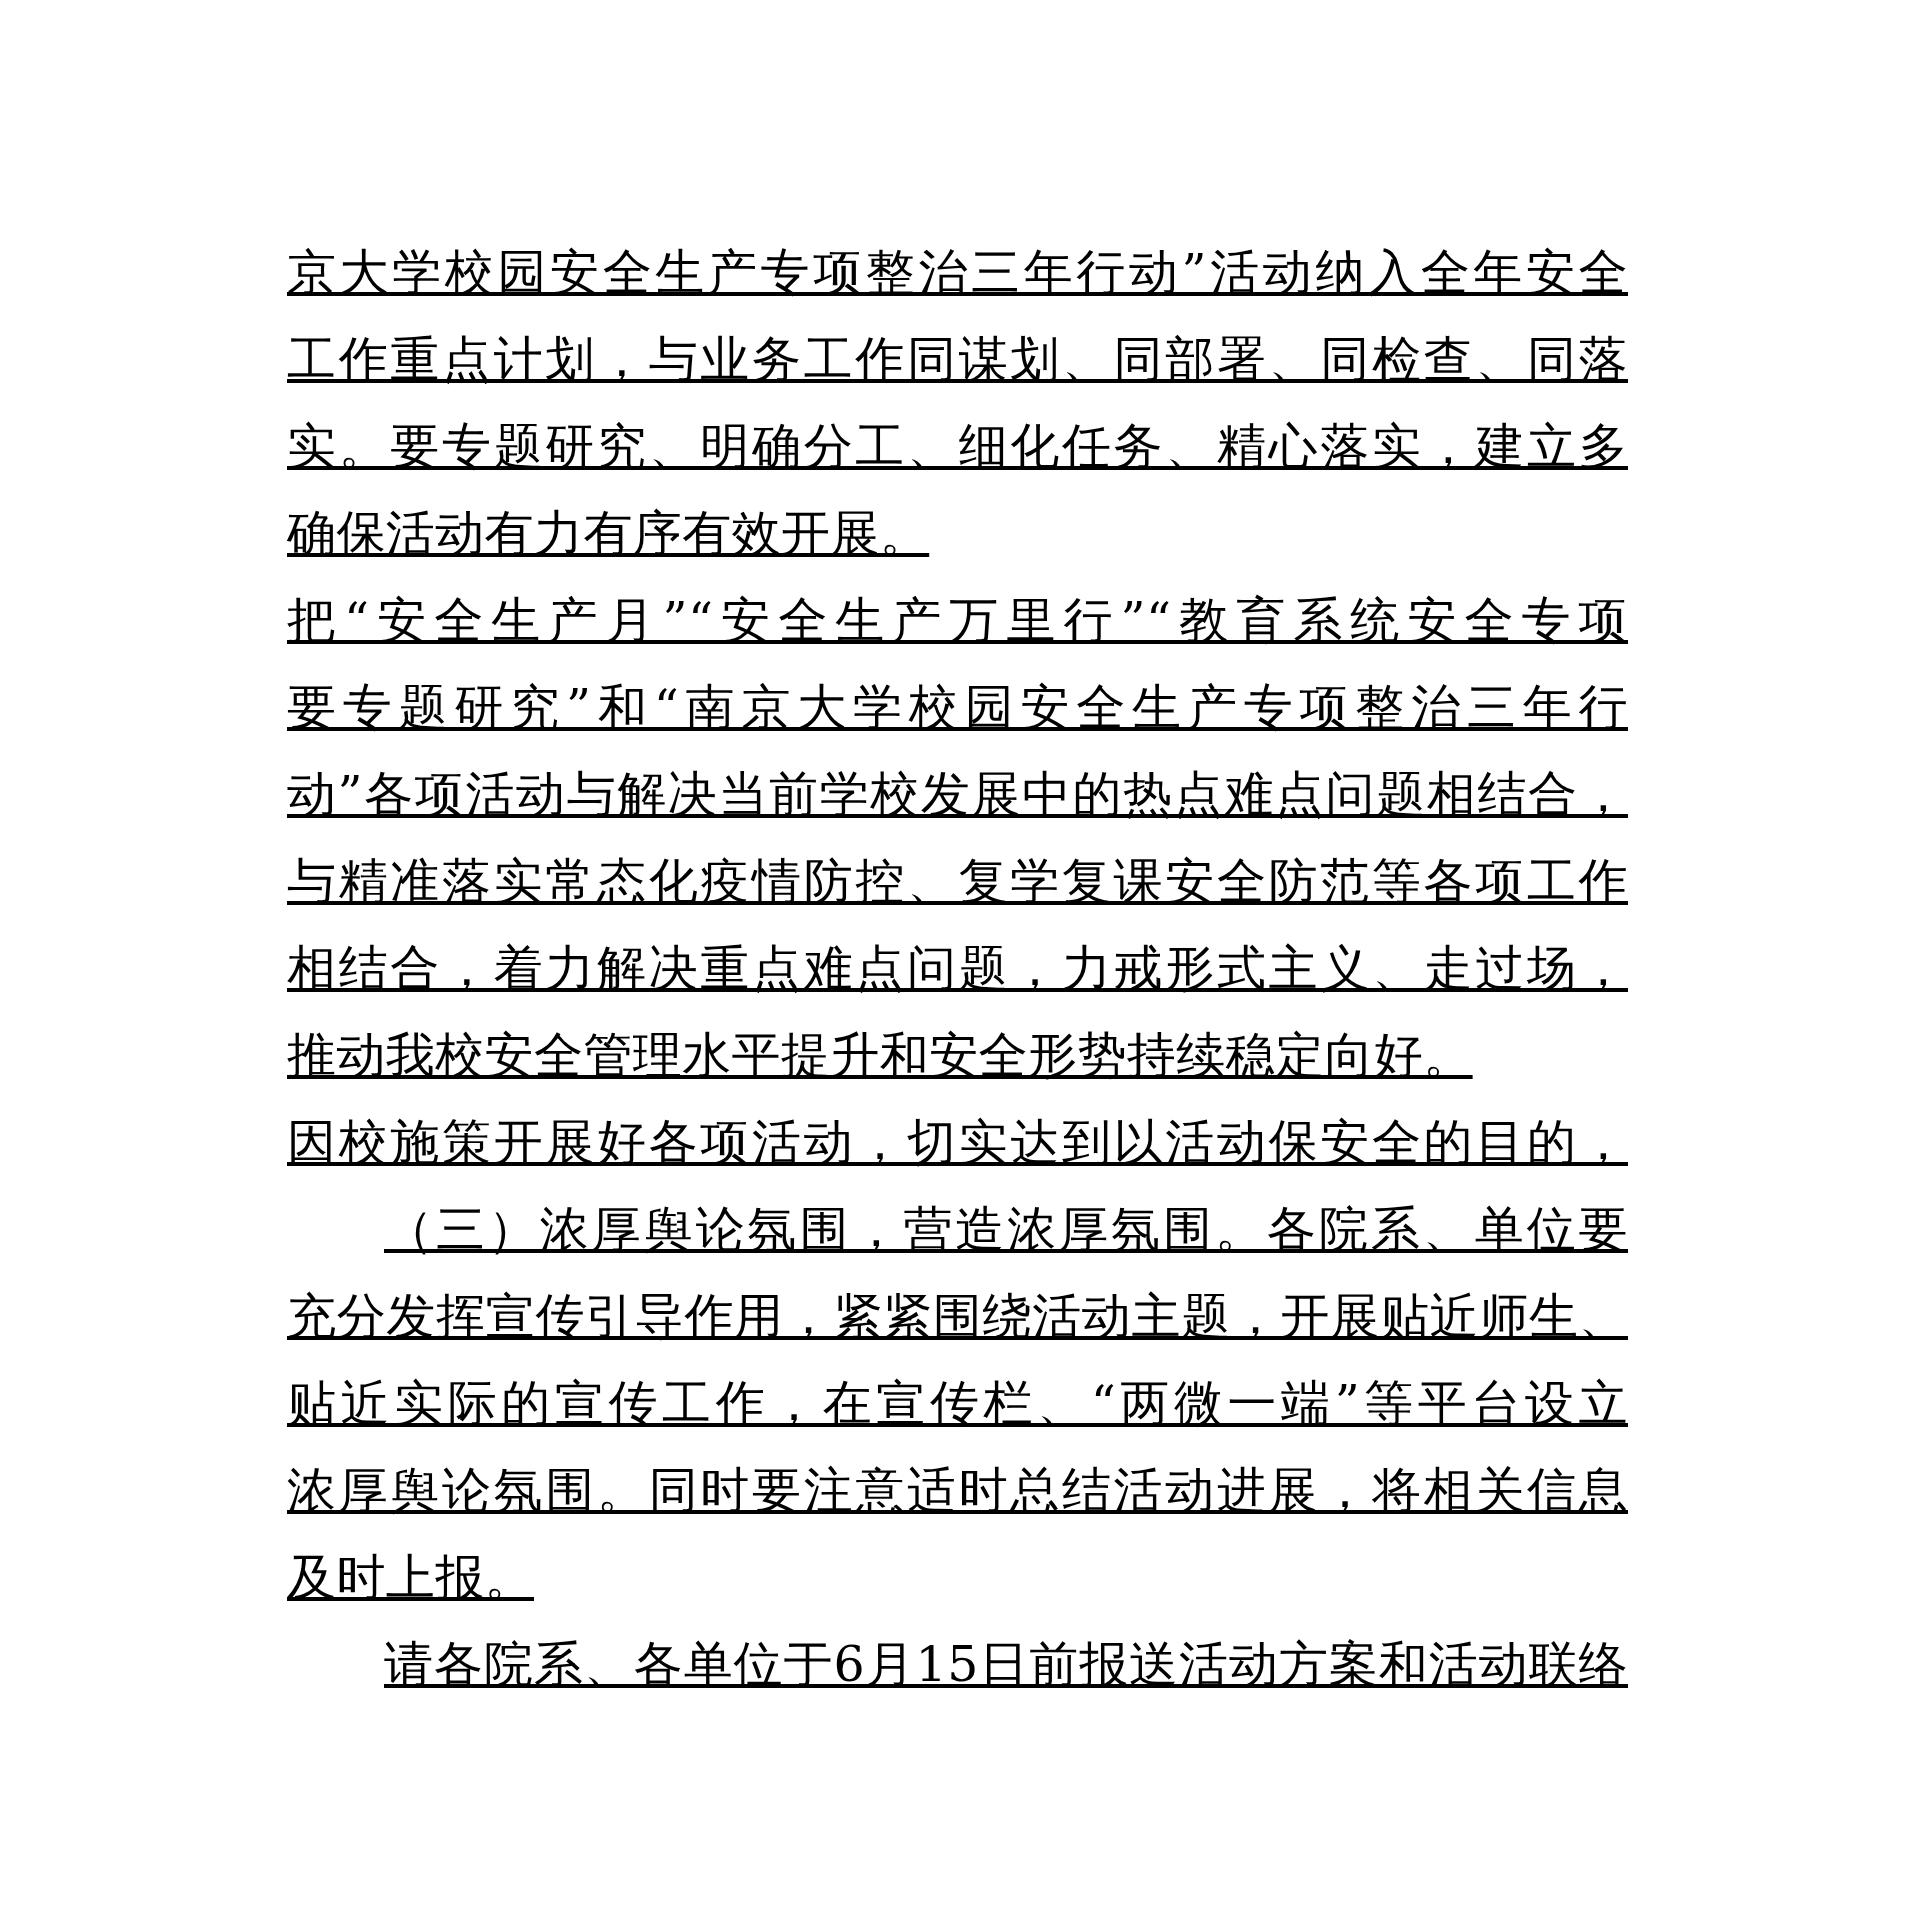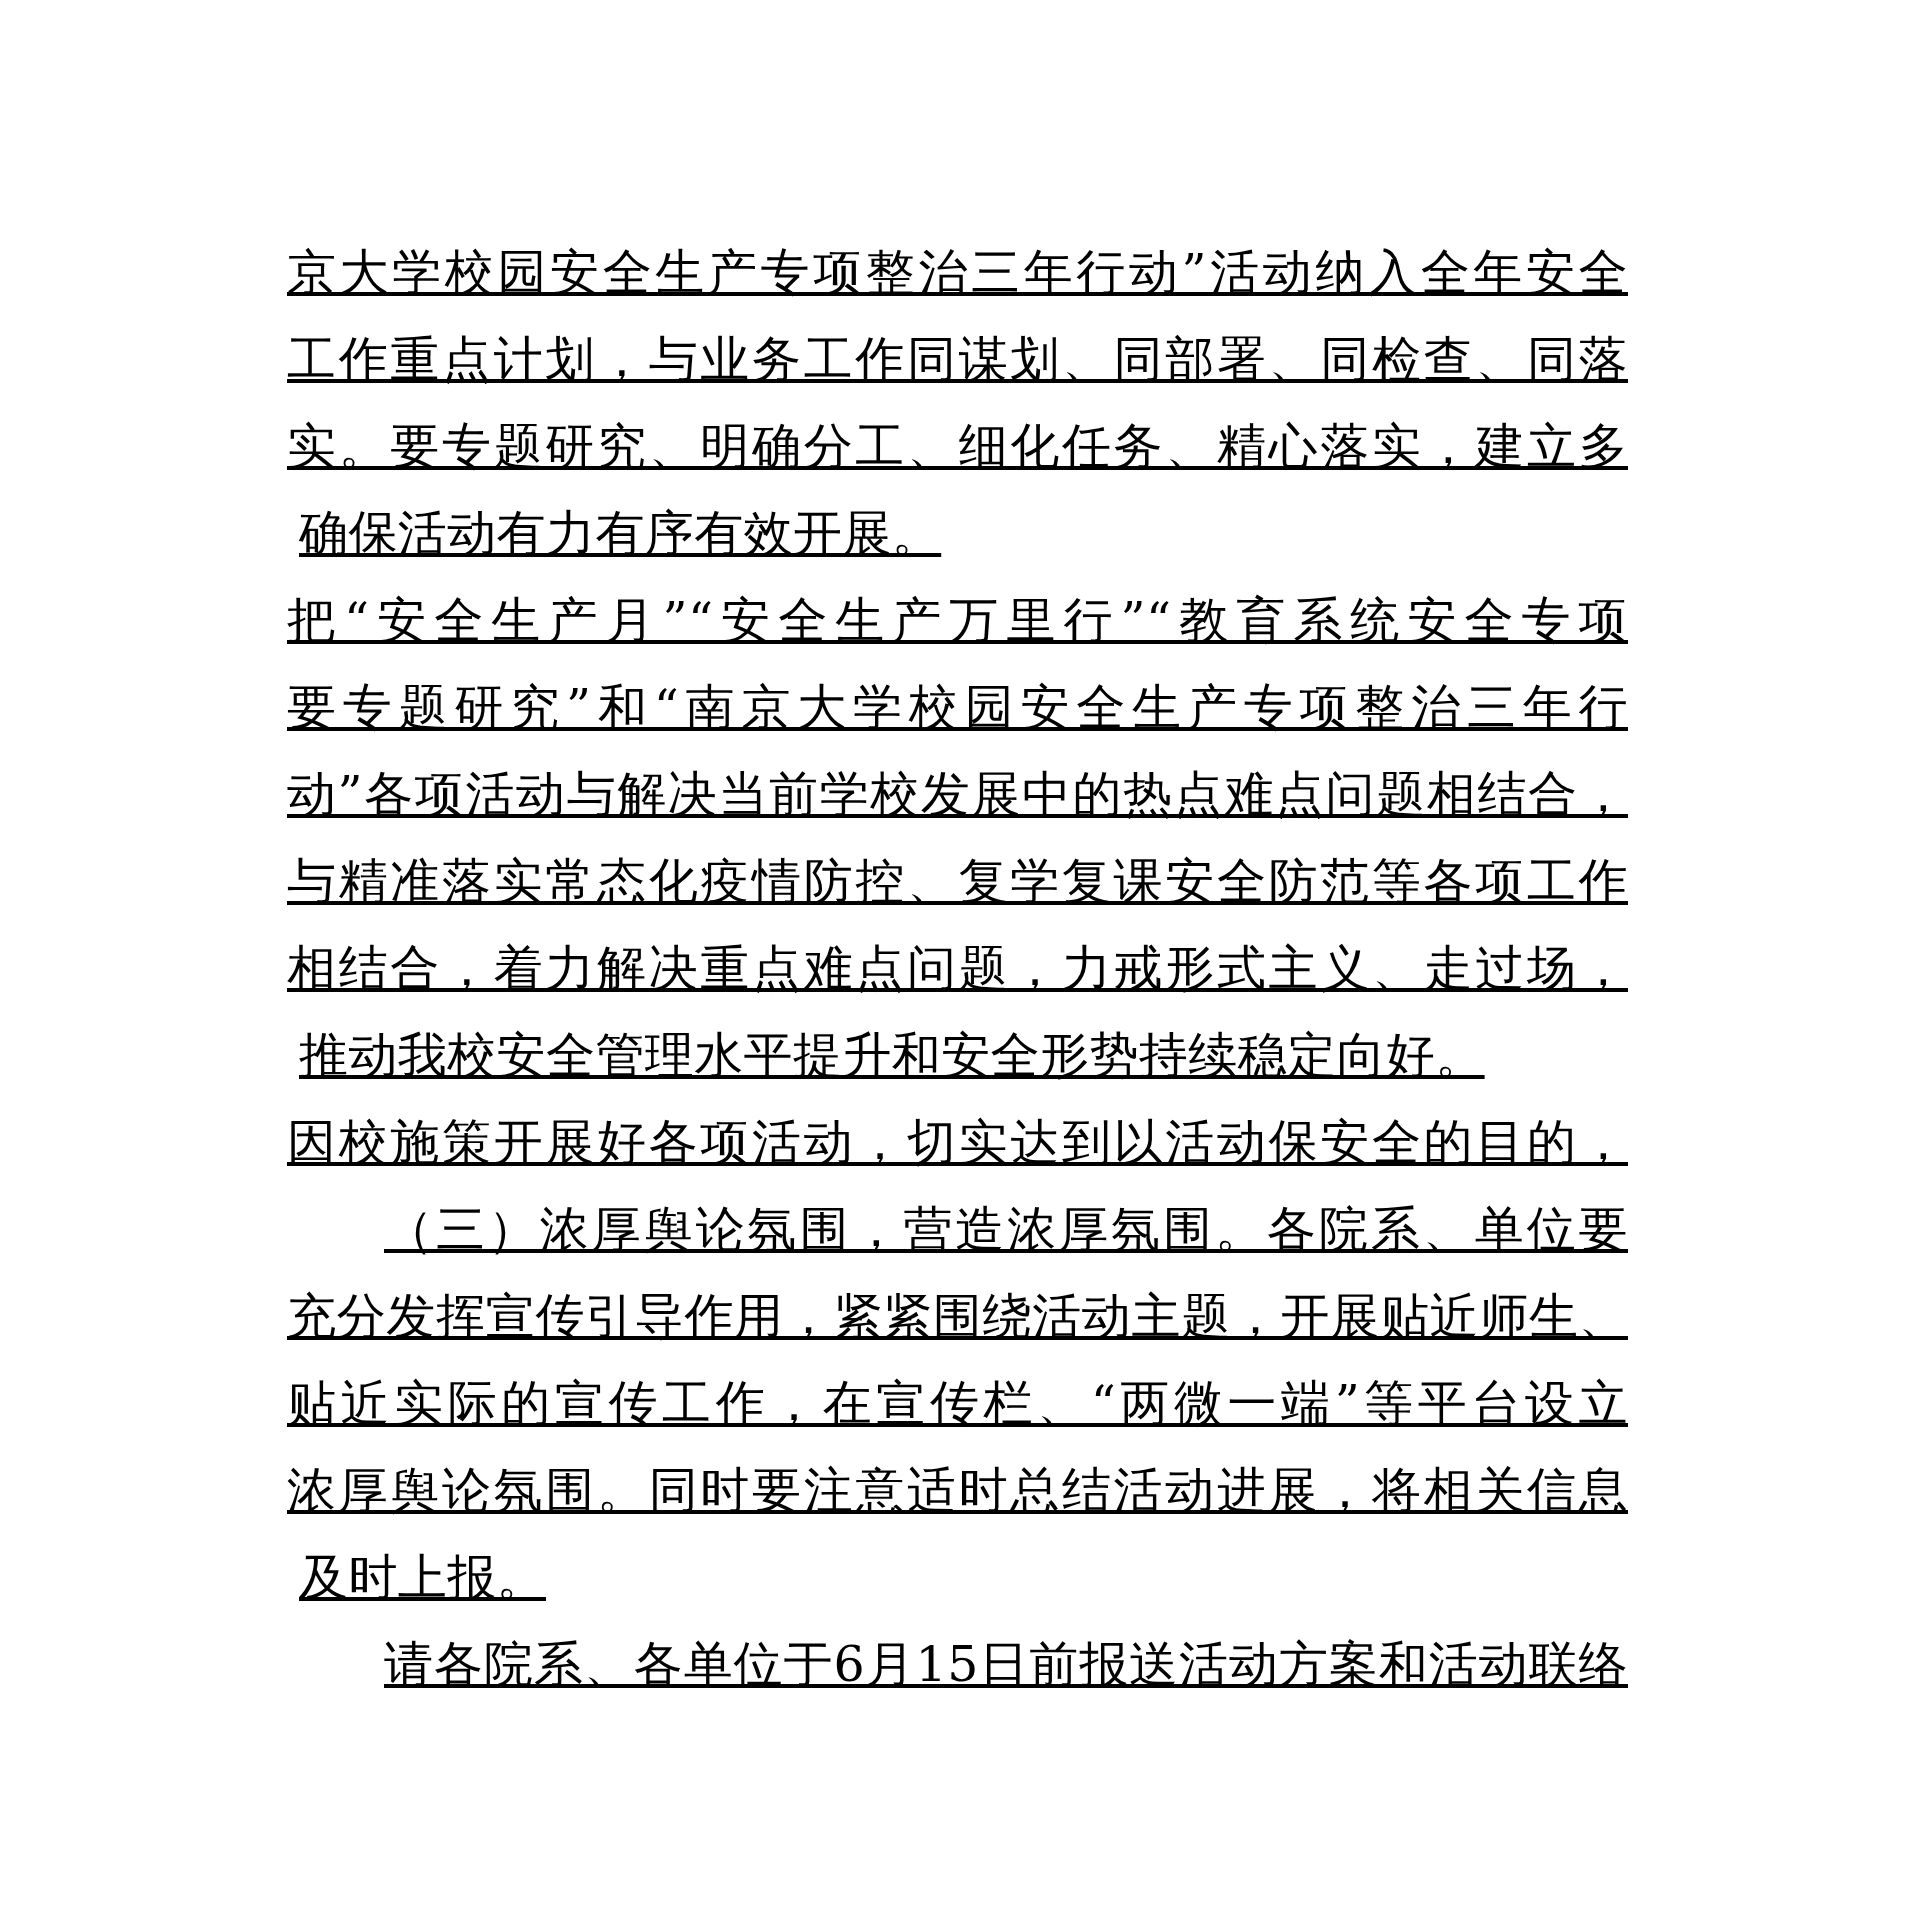--- a/index.html
+++ b/index.html
@@ -23,21 +23,20 @@
     line-height:87px;
     height:87px;
     text-align:justify;
     text-align-last:justify;
     letter-spacing:0.4px;
     text-decoration:underline;
   }
   .line.short{
     text-align:left;
     text-align-last:left;
-    margin-left:12px;
   }
   .line.indent{
     padding-left:97px;
   }
 </style>
 </head>
 <body>
 
 <div class="page">
   <div class="text-block">

